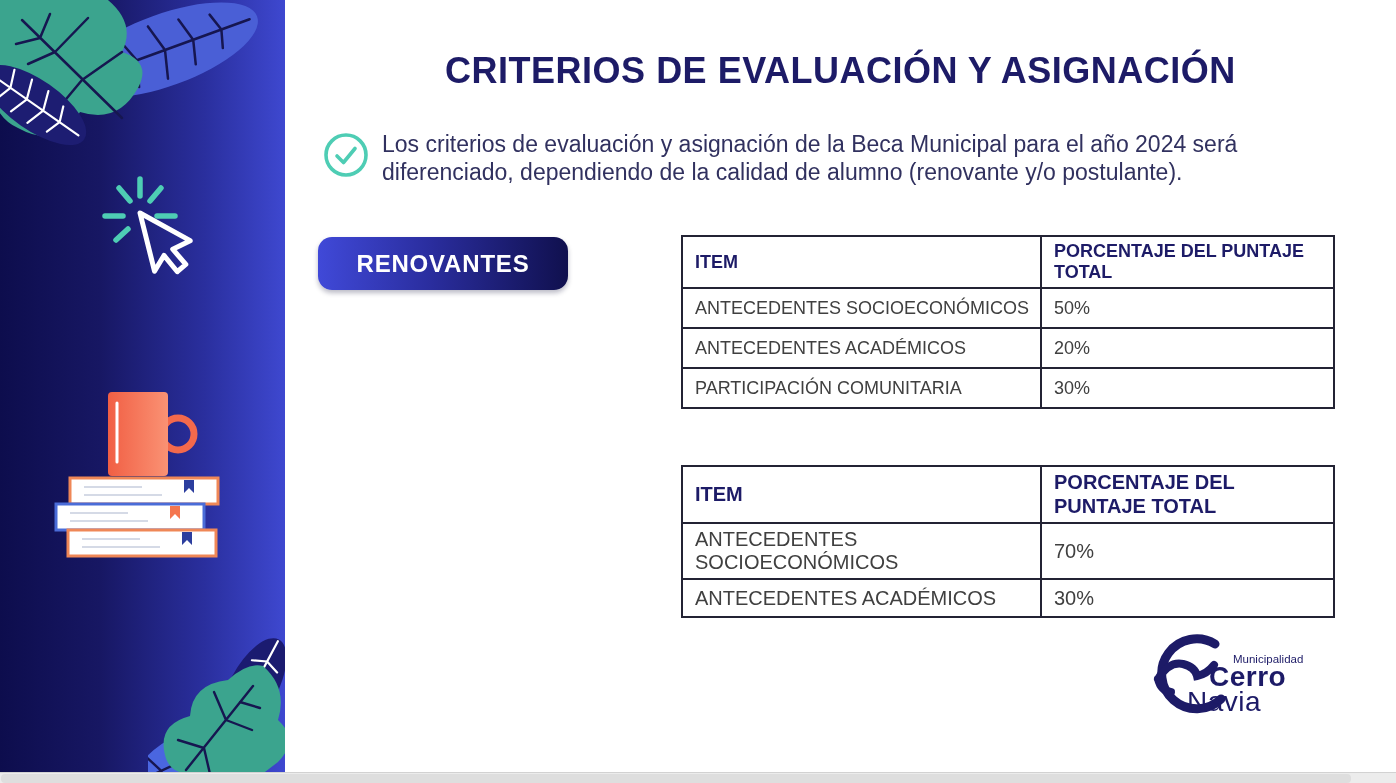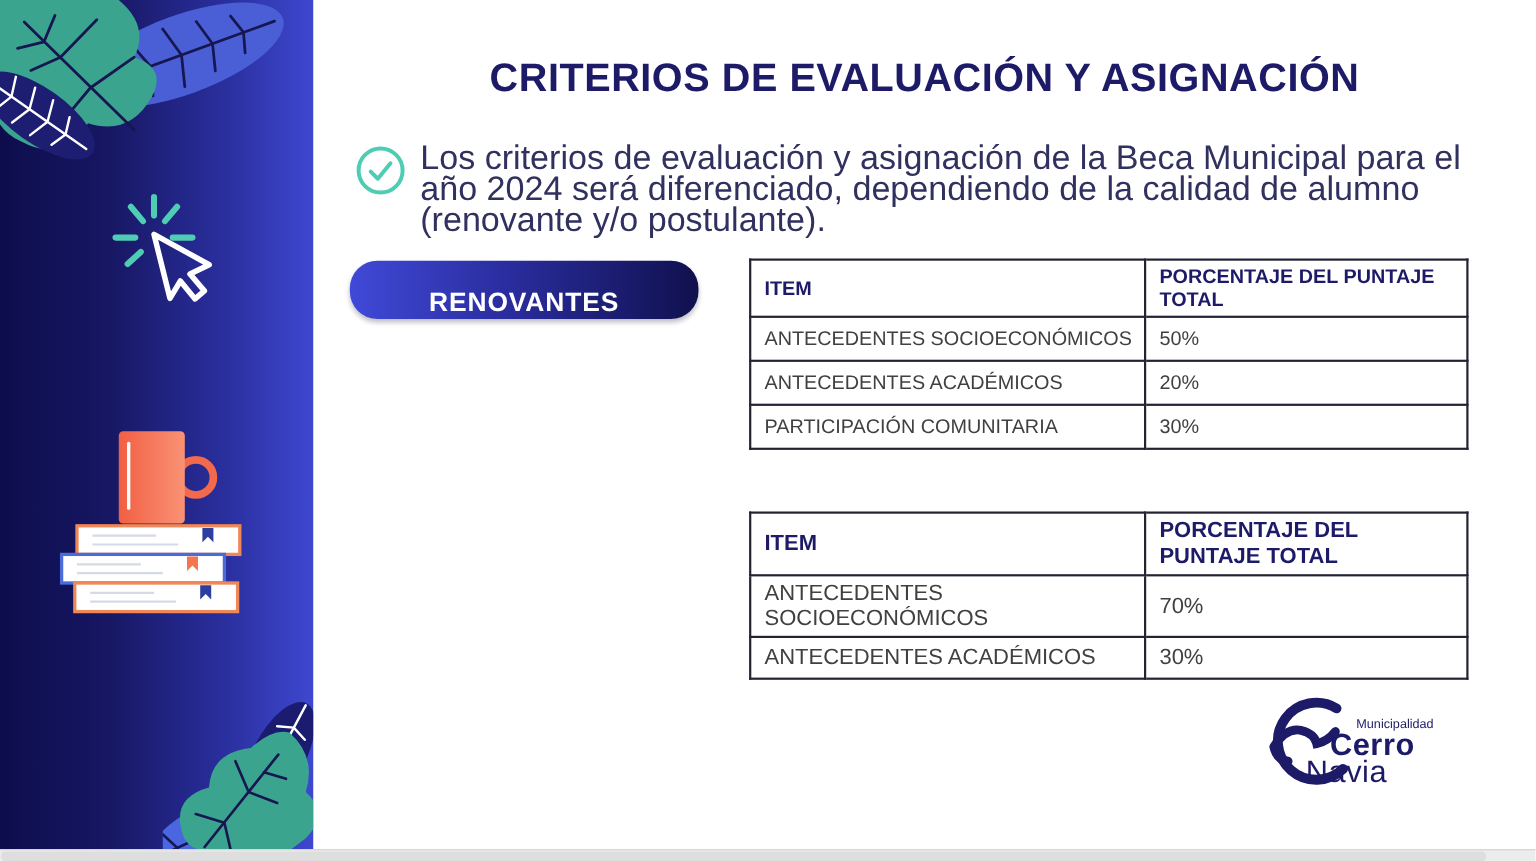--- a/index.html
+++ b/index.html
@@ -18,26 +18,26 @@
   .main{ position:absolute; left:285px; top:0; width:1111px; height:772px; background:#fff; }
 
   .page-title{
     position:absolute; left:0; top:50px; width:1111px;
     text-align:center; font-size:36px; font-weight:bold; letter-spacing:.5px;
     color:#1d1b67;
   }
 
   .intro{ position:absolute; left:38px; top:130px; width:1010px; display:flex; gap:13px; }
   .intro .check{ flex:0 0 46px; margin-top:2px; }
-  .intro .txt{ font-size:31px; line-height:28px; color:#31315f; width:960px; }
+  .intro .txt{ font-size:23px; line-height:28px; color:#31315f; width:960px; }
 
   .pill{
-    position:absolute; left:33px; width:317px; height:53px; border-radius:25px;
+    position:absolute; left:33px; width:250px; height:53px; border-radius:14px;
     background:linear-gradient(90deg,#4049d8 0%, #2a2d9e 45%, #10104e 100%);
-    display:flex; align-items:flex-end; justify-content:center;
+    display:flex; align-items:center; justify-content:center;
     color:#fff; font-weight:bold; font-size:24px; letter-spacing:.8px;
     box-shadow:0 3px 5px rgba(12,12,50,.28);
   }
   .pill-renovantes{ top:237px; }
   .pill-postulantes{ top:462px; }
 
   table{ position:absolute; left:396px; width:652px; border-collapse:collapse; table-layout:fixed;padding-left:31px; }
   .tbl-renovantes{ top:235px; }
   .tbl-postulantes{ top:465px; }
   td{ border:2px solid #232334; vertical-align:middle; padding:4px 6px 4px 12px; background:#fff; }

